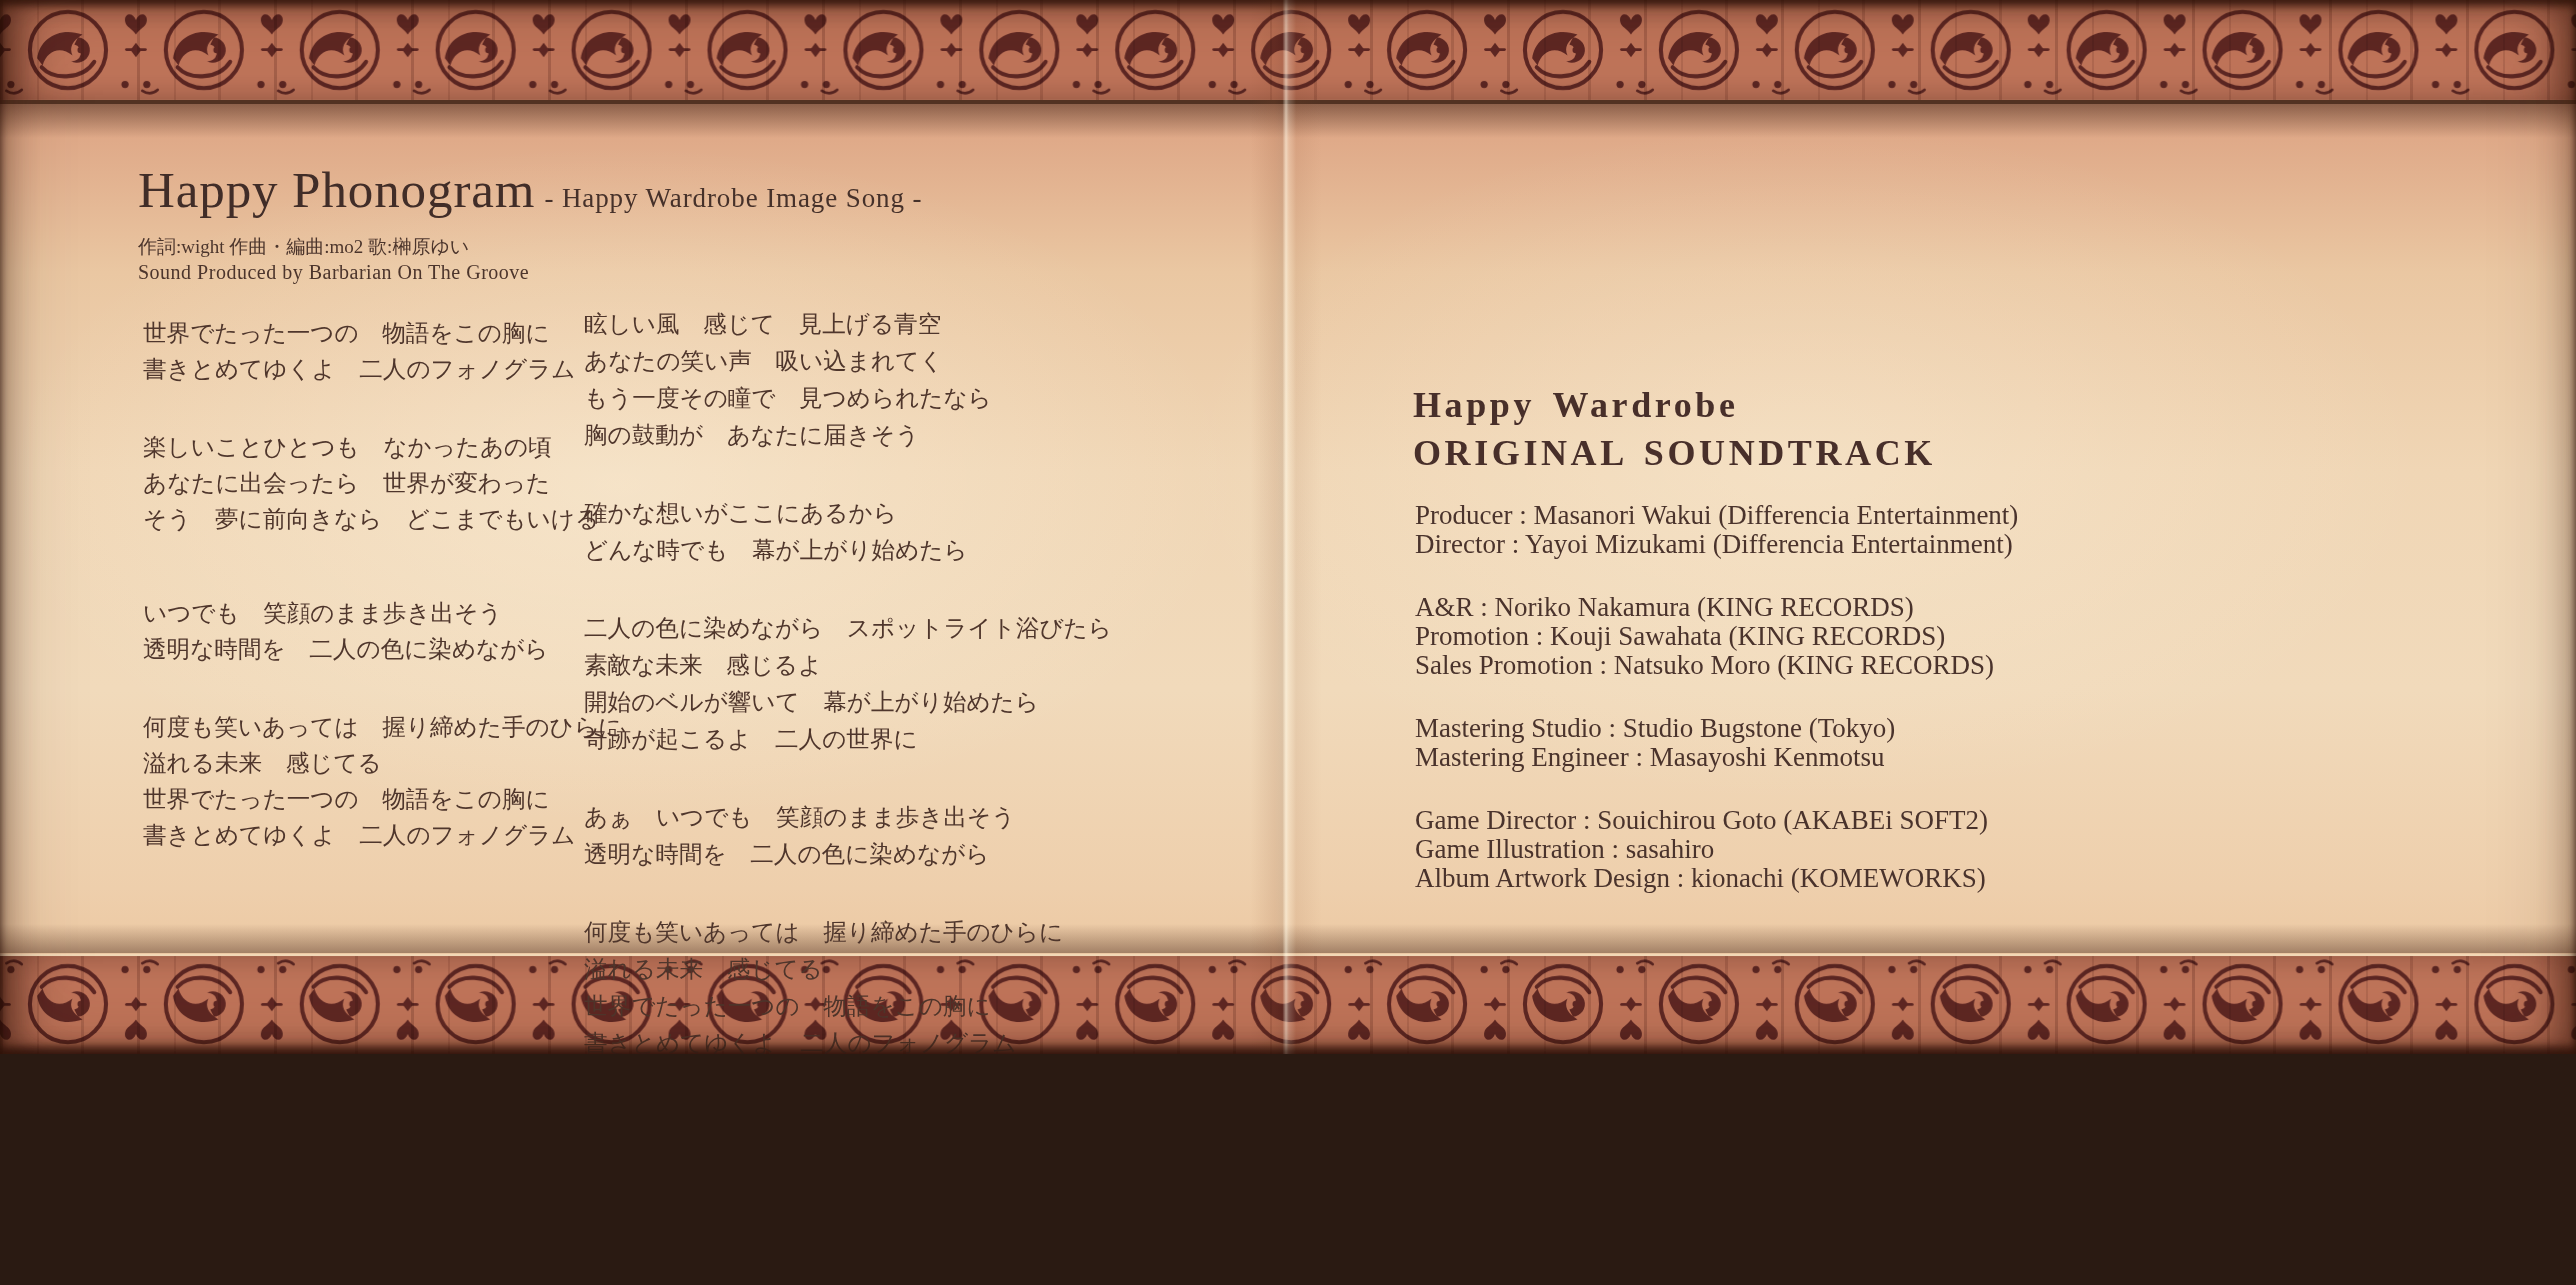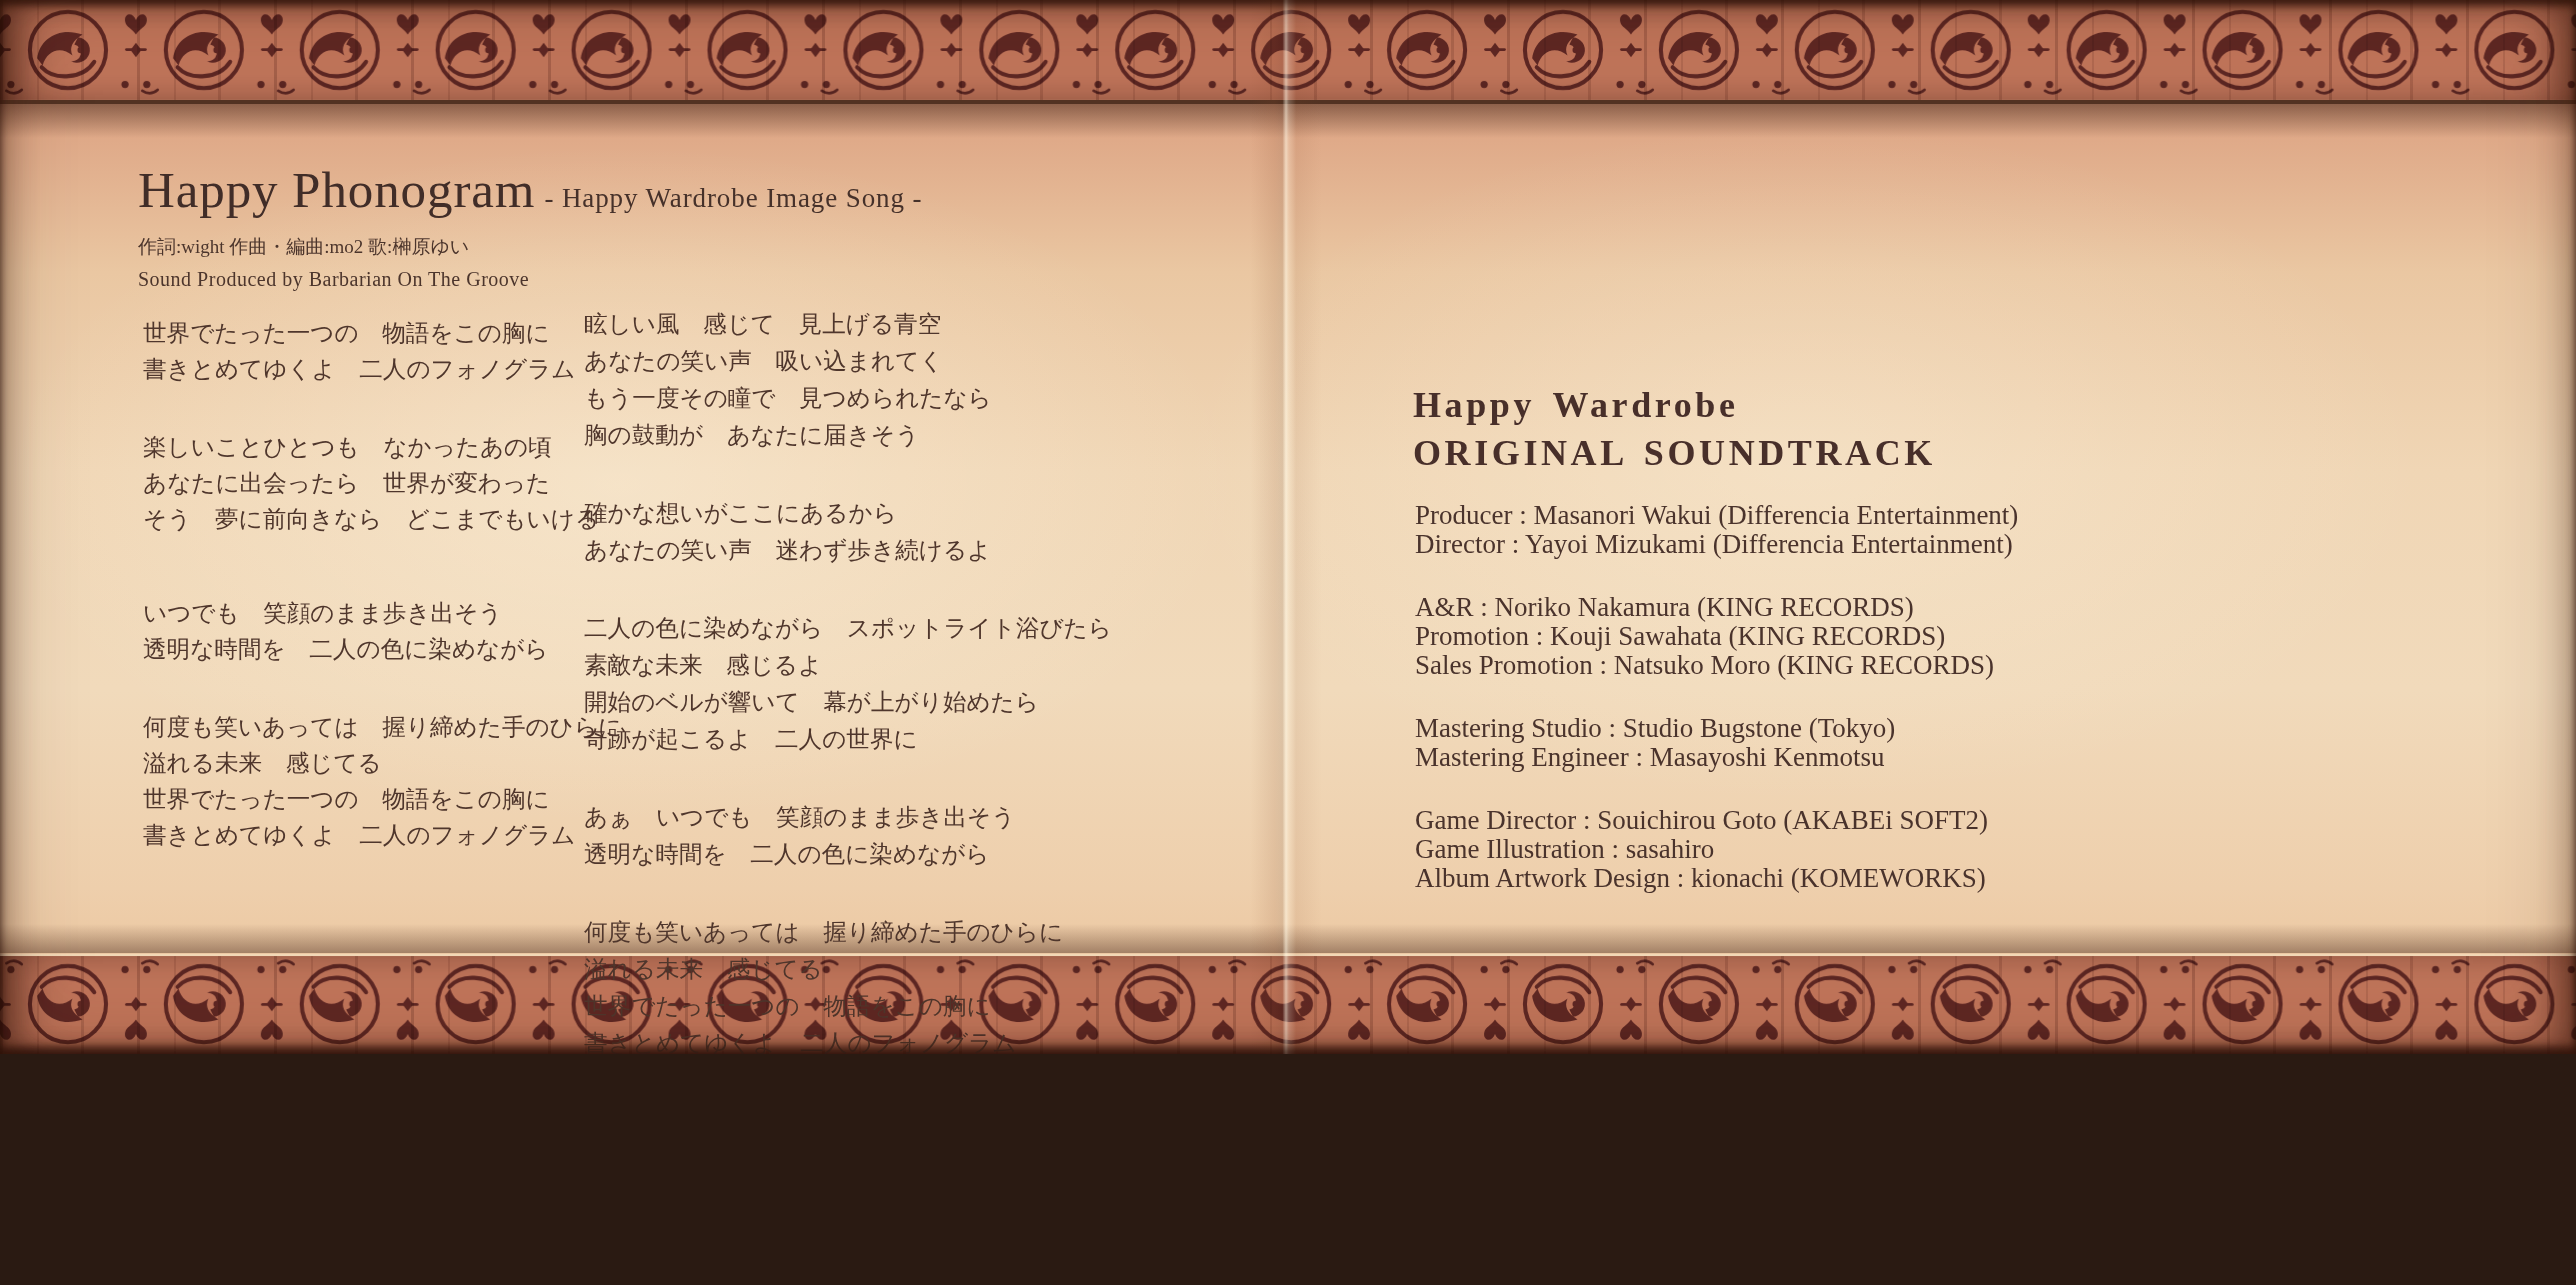--- a/index.html
+++ b/index.html
@@ -35,21 +35,21 @@
   .band.bottom .streaks{box-shadow:inset 0 -8.2px 9px -2.7px rgba(45,15,8,0.6), inset 36px 0 45px -18px rgba(45,15,8,0.45), inset -36px 0 45px -18px rgba(45,15,8,0.4);}
   .band-shadow{position:absolute;left:0;width:100%;pointer-events:none;}
   .band-shadow.top{top:104px;height:34px;background:linear-gradient(180deg, rgba(62,31,19,0.50), rgba(62,31,19,0));}
   .band-shadow.bottom{bottom:101px;height:29px;background:linear-gradient(0deg, rgba(62,31,19,0.42), rgba(62,31,19,0));}
   
   .page{position:absolute;inset:0;pointer-events:none;}
   .song-header{position:absolute;left:138px;top:161px;color:#46312a;}
   .song-title{font-size:51px;letter-spacing:0.9px;color:#412d28;}
   .song-subtitle{font-size:27px;letter-spacing:0.9px;margin-left:9px;color:#46312a;}
   .song-credits{margin-top:14.5px;font-size:19px;color:#4c352c;}
-  .song-produced{margin-top:8px;font-size:20px;letter-spacing:0.5px;color:#4c352c;}
+  .song-produced{margin-top:1px;font-size:20px;letter-spacing:0.5px;color:#4c352c;}
   .lyrics{position:absolute;font-size:23.6px;color:#4f362c;}
   .lyrics .line{height:36px;line-height:36px;white-space:pre;}
   .col1{left:143px;top:315px;}
   .col1 .stanza{margin-bottom:42px;}
   .col1 .stanza:nth-child(2){margin-bottom:58px;}
   .col2{left:584px;top:306px;}
   .col2 .line{height:37px;line-height:37px;}
   .col2 .stanza{margin-bottom:41px;}
   .album-title{position:absolute;left:1413px;top:381px;color:#482f2a;font-weight:bold;}
   .album-title div{font-size:36px;line-height:48px;letter-spacing:3.6px;word-spacing:5.4px;white-space:pre;}
@@ -191,21 +191,21 @@
       </div>
     <div class="lyrics col2">
         <div class="stanza">
           <div class="line">眩しい風　感じて　見上げる青空</div>
           <div class="line">あなたの笑い声　吸い込まれてく</div>
           <div class="line">もう一度その瞳で　見つめられたなら</div>
           <div class="line">胸の鼓動が　あなたに届きそう</div>
         </div>
         <div class="stanza">
           <div class="line">確かな想いがここにあるから</div>
-          <div class="line">あなたの笑い声　迷わず歩き続けるよ</div>
+          <div class="line">どんな時でも　幕が上がり始めたら</div>
         </div>
         <div class="stanza">
           <div class="line">二人の色に染めながら　スポットライト浴びたら</div>
           <div class="line">素敵な未来　感じるよ</div>
           <div class="line">開始のベルが響いて　幕が上がり始めたら</div>
           <div class="line">奇跡が起こるよ　二人の世界に</div>
         </div>
         <div class="stanza">
           <div class="line">あぁ　いつでも　笑顔のまま歩き出そう</div>
           <div class="line">透明な時間を　二人の色に染めながら</div>

